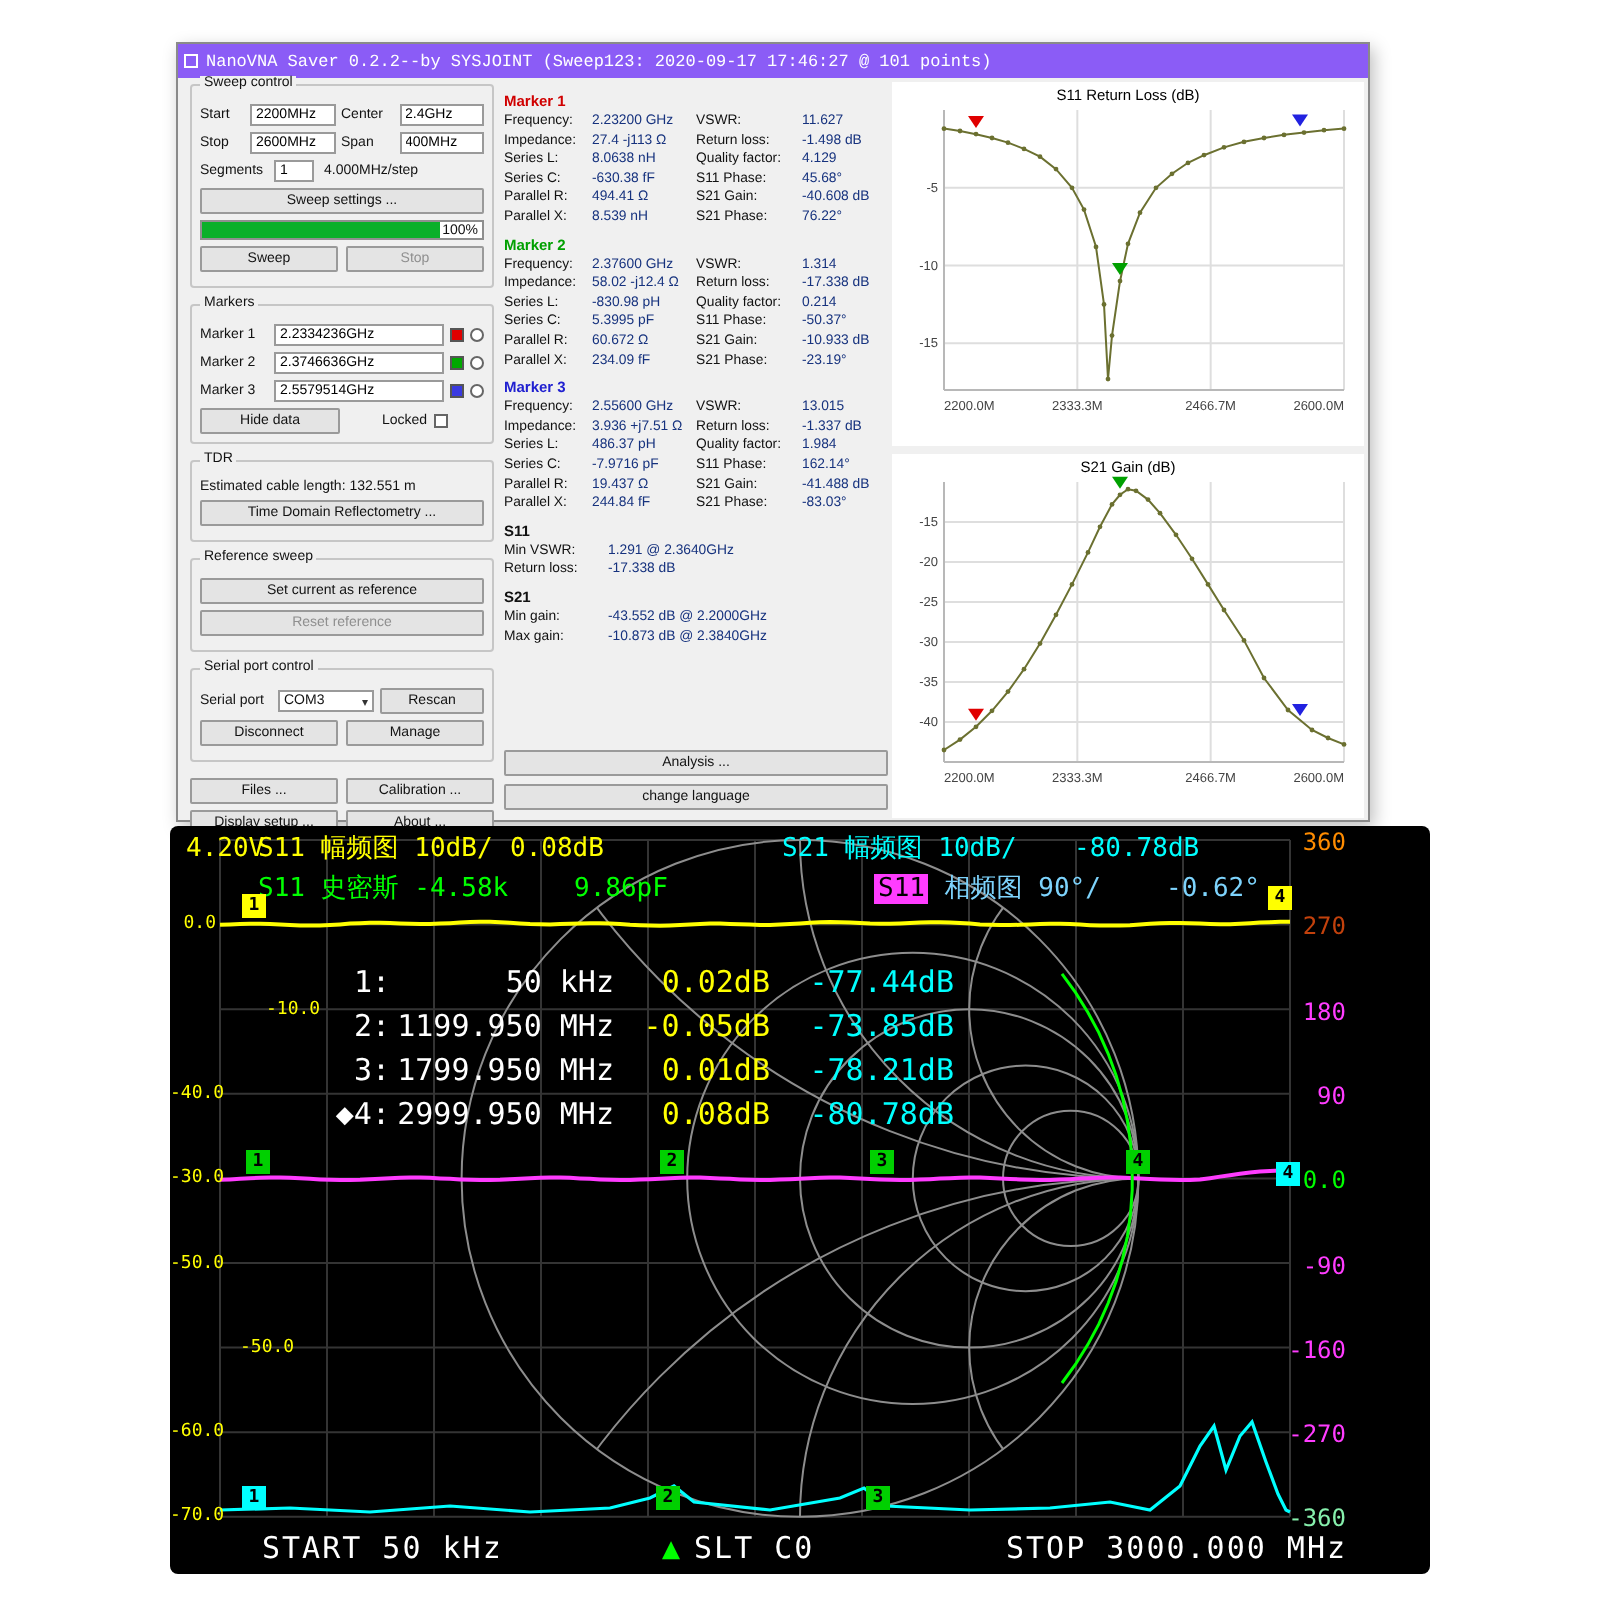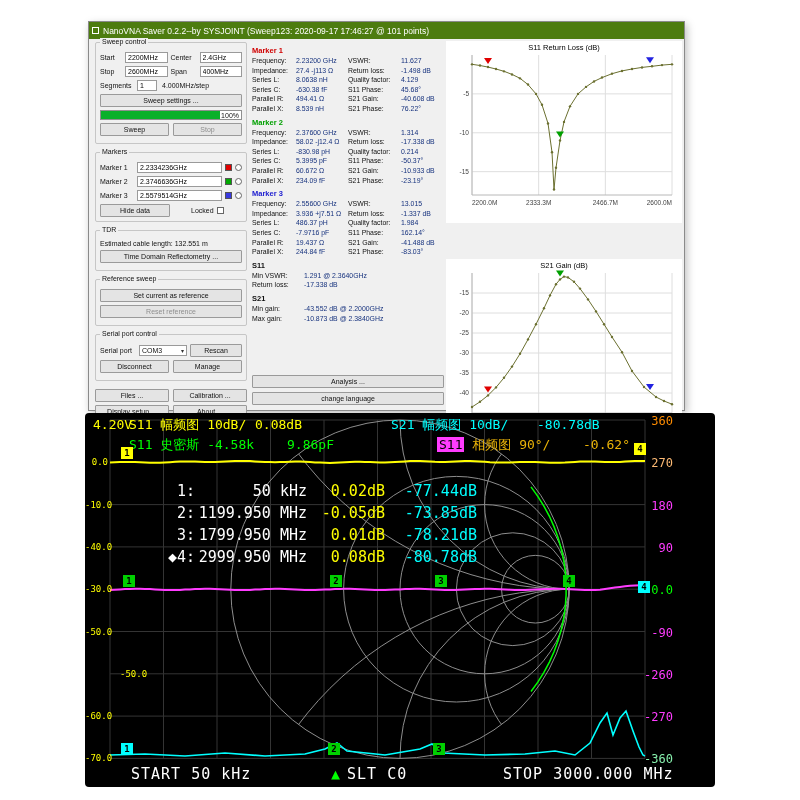--- a/index.html
+++ b/index.html
@@ -45,37 +45,37 @@
   .chart { position:absolute; width:236px; height:182px; background:#fca5a5; }
   .chart svg { display:block; }
   svg text { font-family:"Liberation Sans",sans-serif; }
 
   .abtn { position:absolute; left:163px; width:192px; }
 
   
   .screen { position:absolute; left:85px; top:413px; width:630px; height:374px; background:#000; border-radius:4px; font-family:"DejaVu Sans Mono",monospace; }
   .sc { position:absolute; white-space:pre; }
   .f13 { font-size:13px; line-height:15px; }
-  .cy { color:#ffff00; } .cc { color:#00ffff; } .cg { color:#00ff00; } .cm { color:#eab308; } .cw { color:#ffffff; }
+  .cy { color:#ffff00; } .cc { color:#00ffff; } .cg { color:#00ff00; } .cm { color:#7dd3fc; } .cw { color:#ffffff; }
   .invm { background:#ff3cff; color:#000; padding:0 2px; }
   .mtr { left:40px; top:0; display:flex; font-size:15px; line-height:17px; }
   .mc1 { width:70px; text-align:right; }
   .mc2 { width:112px; text-align:right; }
   .mc3 { width:78px; text-align:right; }
   .mc4 { width:92px; text-align:right; }
   .lsc { left:0; width:23px; text-align:right; font-size:9px; color:#ffff00; }
   .rsc { left:548px; width:40px; text-align:right; font-size:12px; }
   .ttag { position:absolute; width:12px; height:12px; font-weight:bold; font-size:9px; line-height:12px; text-align:center; color:#000; font-family:"DejaVu Sans Mono",monospace; }
   .btxt { font-size:15px; letter-spacing:1px; }
 </style>
 </head>
 <body>
 
 <div class="win">
-  <div class="titlebar" style="background: #4d7c0f;">
+  <div class="titlebar" style="background: #8b5cf6; font-family: Liberation Mono, monospace;">
     <span class="app-icon"></span>
     <span>NanoVNA Saver 0.2.2--by SYSJOINT (Sweep123: 2020-09-17 17:46:27 @ 101 points)</span>
   </div>
 
   <div class="leftcol">
 
     <div class="group">
       <span class="gtitle">Sweep control</span>
       <div class="frow">
         <span class="flabel w22">Start</span>
@@ -349,21 +349,21 @@
         <circle cx="196" cy="26.444444444444443" r="1.2" fill="#6b7030"></circle>
         <circle cx="206" cy="25.27777777777778" r="1.2" fill="#6b7030"></circle>
         <circle cx="216" cy="24.111111111111114" r="1.2" fill="#6b7030"></circle>
         <circle cx="226" cy="23.333333333333336" r="1.2" fill="#6b7030"></circle>
         <polygon points="38,17.055555555555557 46,17.055555555555557 42,23.055555555555557" fill="#e00000"></polygon>
         <polygon points="110,90.55555555555556 118,90.55555555555556 114,96.55555555555556" fill="#00a000"></polygon>
         <polygon points="200,16.27777777777778 208,16.27777777777778 204,22.27777777777778" fill="#2222e0"></polygon>
         <text x="118" y="9" text-anchor="middle" font-size="7.5" fill="#000">S11 Return Loss (dB)</text>
       </svg>
   </div>
-  <div class="chart" style="left:357px; top:205px;margin-top:32px;">
+  <div class="chart" style="left:357px; top:205px;">
     <svg id="chart2-svg" width="236" height="182">
         <rect x="0" y="0" width="236" height="182" fill="#ffffff"></rect>
         <line x1="26" y1="14" x2="26" y2="154" stroke="#dedede" stroke-width="1"></line>
         <text x="26" y="164" text-anchor="start" font-size="6.5" fill="#444">2200.0M</text>
         <line x1="92.66499999999996" y1="14" x2="92.66499999999996" y2="154" stroke="#dedede" stroke-width="1"></line>
         <text x="92.66499999999996" y="164" text-anchor="middle" font-size="6.5" fill="#444">2333.3M</text>
         <line x1="159.33500000000004" y1="14" x2="159.33500000000004" y2="154" stroke="#dedede" stroke-width="1"></line>
         <text x="159.33500000000004" y="164" text-anchor="middle" font-size="6.5" fill="#444">2466.7M</text>
         <line x1="226" y1="14" x2="226" y2="154" stroke="#dedede" stroke-width="1"></line>
         <text x="226" y="164" text-anchor="end" font-size="6.5" fill="#444">2600.0M</text>
@@ -502,34 +502,34 @@
     <span class="mc1 cw">◆4:</span>
     <span class="mc2 cw">2999.950 MHz</span>
     <span class="mc3 cy">0.08dB</span>
     <span class="mc4 cc">-80.78dB</span>
   </div>
 
   <div class="sc btxt cw" style="left:46px;top:352px;">START 50 kHz</div>
   <div class="sc btxt" style="left:246px;top:352px;"><span class="cg">▲</span><span class="cw" style="margin-left:6px;">SLT C0</span></div>
   <div class="sc btxt cw" style="left:418px;top:352px;">STOP 3000.000 MHz</div>
 <div class="sc lsc" style="top: 44.3px;">0.0</div>
-    <div class="sc lsc" style="top: 86.6px;">-10.0</div>
+    <div class="sc lsc" style="top: 86.6px; padding-left: 48px;">-10.0</div>
     <div class="sc lsc" style="top: 128.9px;">-40.0</div>
     <div class="sc lsc" style="top: 171.2px;">-30.0</div>
     <div class="sc lsc" style="top: 213.5px;">-50.0</div>
     <div class="sc lsc" style="top: 255.8px; padding-left: 35px;">-50.0</div>
     <div class="sc lsc" style="top: 298.1px;">-60.0</div>
     <div class="sc lsc" style="top: 340.4px;">-70.0</div>
     <div class="sc rsc" style="top: 1px; color: rgb(255, 140, 0);">360</div>
-    <div class="sc rsc" style="top: 43.3px; color: #fdba74;">270</div>
+    <div class="sc rsc" style="top: 43.3px; color: #c2410c;">270</div>
     <div class="sc rsc" style="top: 85.6px; color: rgb(255, 60, 255);">180</div>
     <div class="sc rsc" style="top: 127.9px; color: rgb(255, 60, 255);">90</div>
     <div class="sc rsc" style="top: 170.2px; color: rgb(0, 255, 0);">0.0</div>
     <div class="sc rsc" style="top: 212.5px; color: rgb(255, 60, 255);">-90</div>
-    <div class="sc rsc" style="top: 254.8px; color: rgb(255, 60, 255);">-260</div>
+    <div class="sc rsc" style="top: 254.8px; color: rgb(255, 60, 255);">-160</div>
     <div class="sc rsc" style="top: 297.1px; color: rgb(255, 60, 255);">-270</div>
     <div class="sc rsc" style="top: 339.4px; color: #86efac;">-360</div>
     <div class="ttag" style="left: 36px; top: 34px; background: rgb(255, 255, 0);">1</div>
     <div class="ttag" style="left: 549px; top: 30px; background: rgb(255, 255, 0);">4</div>
     <div class="ttag" style="left: 38px; top: 162px; background: rgb(0, 208, 0);">1</div>
     <div class="ttag" style="left: 245px; top: 162px; background: rgb(0, 208, 0);">2</div>
     <div class="ttag" style="left: 350px; top: 162px; background: rgb(0, 208, 0);">3</div>
     <div class="ttag" style="left: 478px; top: 162px; background: rgb(0, 208, 0);">4</div>
     <div class="ttag" style="left: 553px; top: 168px; background: rgb(0, 255, 255);">4</div>
     <div class="ttag" style="left: 36px; top: 330px; background: rgb(0, 255, 255);">1</div>

